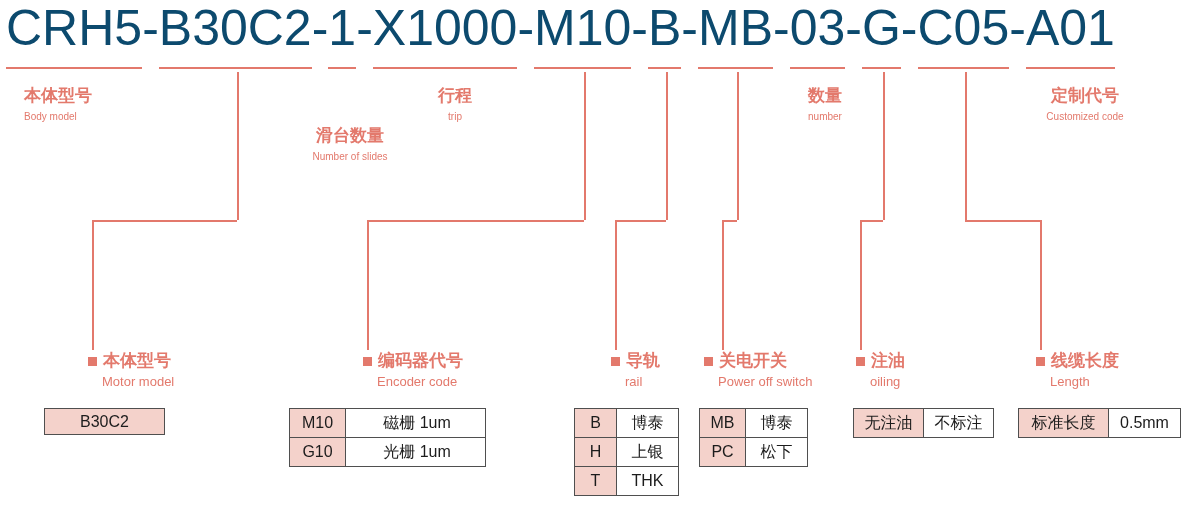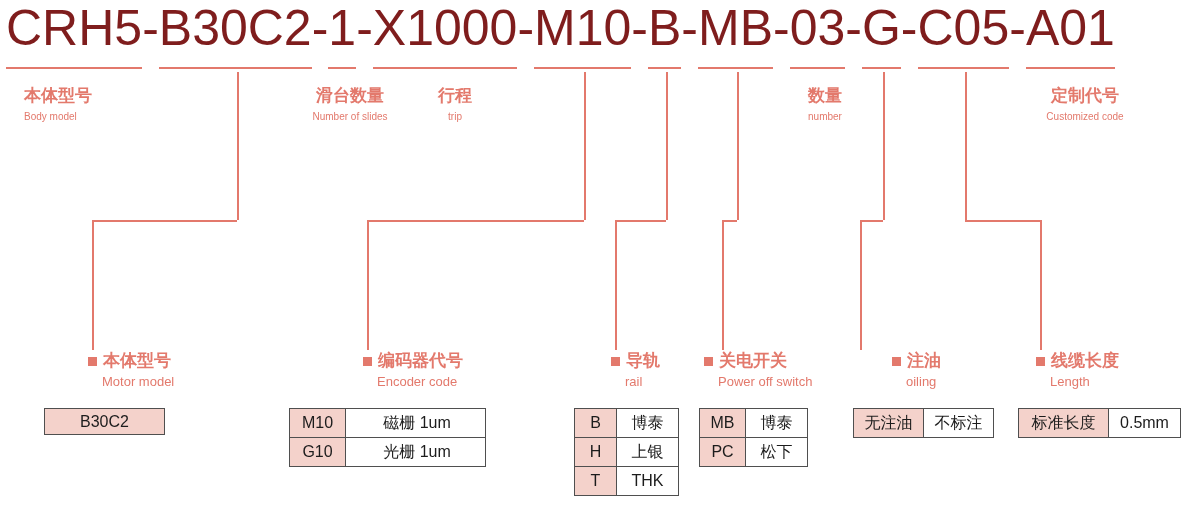--- a/index.html
+++ b/index.html
@@ -2,21 +2,21 @@
 <html style="--accent: #e3796c; --cell-bg: #f4d2cb;"><head>
 <meta charset="utf-8">
 <style>
   :root { --accent:#e3796c; --cell-bg:#f4d2cb; }
   * { box-sizing:border-box; }
   body { margin:0; background:#ffffff; font-family:"Liberation Sans","DejaVu Sans",sans-serif; }
   .stage { position:relative; width:1200px; height:510px; background:#fff; overflow:hidden; }
 
   
   .title { position:absolute; left:6px; top:2px; font-size:50px; line-height:1.05;
-           font-weight:500; color:#7f1d1d; white-space:nowrap; }
+           font-weight:500; color:#0c4a6e; white-space:nowrap; }
   .title .seg { display:inline-block; border-bottom:2px solid var(--accent); padding-bottom:12px; }
   .title .sep { display:inline-block; padding-bottom:12px; }
 
   
   .tlabel { position:absolute; top:84px; color:var(--accent); }
   .tlabel .zh { font-size:17px; line-height:23px; font-weight:600; }
   .tlabel .en { font-size:10px; line-height:20px; }
   .center { text-align:center; }
 
   
@@ -42,21 +42,21 @@
 <body>
 
 <div class="stage">
 
   <div class="title"><span class="seg">CRH5</span><span class="sep">-</span><span class="seg">B30C2</span><span class="sep">-</span><span class="seg">1</span><span class="sep">-</span><span class="seg">X1000</span><span class="sep">-</span><span class="seg">M10</span><span class="sep">-</span><span class="seg">B</span><span class="sep">-</span><span class="seg">MB</span><span class="sep">-</span><span class="seg">03</span><span class="sep">-</span><span class="seg">G</span><span class="sep">-</span><span class="seg">C05</span><span class="sep">-</span><span class="seg">A01</span></div>
 
   <div class="tlabel" style="left:24px;">
     <div class="zh">本体型号</div>
     <div class="en">Body model</div>
   </div>
-  <div class="tlabel center" style="left:265px; width:170px;">
+  <div class="tlabel center" style="left:265px; width:170px;margin-top:40px;">
     <div class="zh">滑台数量</div>
     <div class="en">Number of slides</div>
   </div>
   <div class="tlabel center" style="left:395px; width:120px;">
     <div class="zh">行程</div>
     <div class="en">trip</div>
   </div>
   <div class="tlabel center" style="left:765px; width:120px;">
     <div class="zh">数量</div>
     <div class="en">number</div>
@@ -99,21 +99,21 @@
     <div class="en">Encoder code</div>
   </div>
   <div class="blabel" style="left:611px;">
     <div class="zh"><span class="sq"></span><span>导轨</span></div>
     <div class="en">rail</div>
   </div>
   <div class="blabel" style="left:704px;">
     <div class="zh"><span class="sq"></span><span>关电开关</span></div>
     <div class="en">Power off switch</div>
   </div>
-  <div class="blabel" style="left:892px;">
+  <div class="blabel" style="left:856px;">
     <div class="zh"><span class="sq"></span><span>注油</span></div>
     <div class="en">oiling</div>
   </div>
   <div class="blabel" style="left:1036px;">
     <div class="zh"><span class="sq"></span><span>线缆长度</span></div>
     <div class="en">Length</div>
   </div>
 
   <div class="tablebox" style="left:44px;">
     <table>

